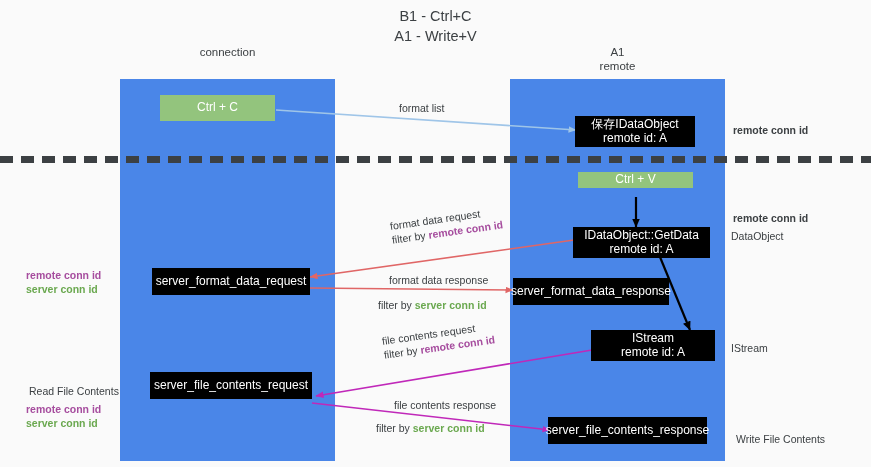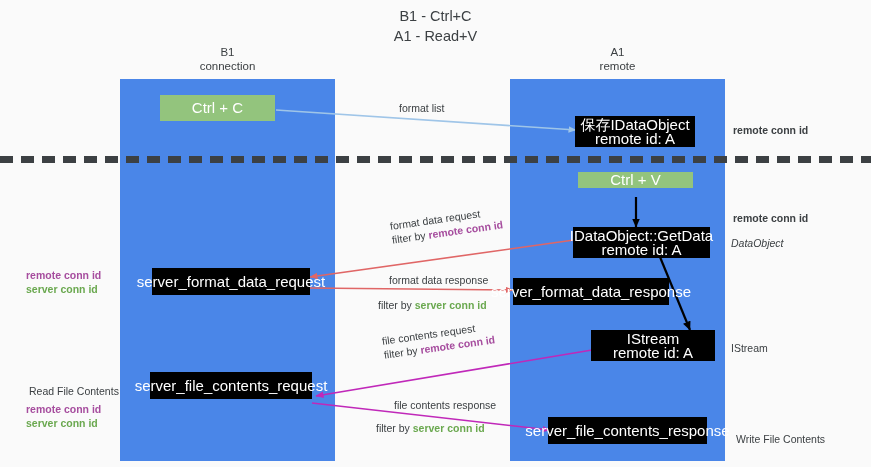--- a/index.html
+++ b/index.html
@@ -27,21 +27,21 @@
 
   
   .lane{background:#4a86e8;}
 
   
   .node{
     box-sizing:border-box;
     display:flex;align-items:center;justify-content:center;
     text-align:center;
     color:#ffffff;
-    font-size:15px;line-height:13.5px;
+    font-size:12px;line-height:13.5px;
     padding:2px 4px;
     z-index:6;
   }
   .node.green{background:#93c47d;}
   .node.orange{background:#000000;}
   .node .l2{display:block;}
 
   
   .elabel{
     font-size:10.5px;line-height:14px;color:#3c4043;
@@ -66,28 +66,27 @@
   svg.edges{position:absolute;left:0;top:0;width:871px;height:467px;z-index:5;
             pointer-events:none;}
 </style>
 </head>
 <body>
 
 <div id="stage">
 
   <div class="abs title">
     <div>B1 - Ctrl+C</div>
-    <div>A1 - Read+V</div>
+    <div>A1 - Write+V</div>
   </div>
 
   <div class="abs lane" style="left:120px;top:79px;width:215px;height:382px;"></div>
   <div class="abs lane" style="left:510px;top:79px;width:215px;height:382px;"></div>
 
   <div class="abs colhead" style="left:120px;top:45px;width:215px;">
-    <div>B1</div>
     <div>connection</div>
   </div>
   <div class="abs colhead" style="left:510px;top:45px;width:215px;">
     <div>A1</div>
     <div>remote</div>
   </div>
 
   <svg class="edges" viewBox="0 0 871 467">
     <defs>
       <marker id="ah-blue" markerWidth="9" markerHeight="9" refX="7.5" refY="3.2" orient="auto" markerUnits="userSpaceOnUse">
@@ -193,21 +192,21 @@
   </div>
 
   <div class="abs side purple" style="left:733px;top:123px;">
     <span>remote conn id</span>
   </div>
 
   <div class="abs side purple" style="left:733px;top:211px;">
     <span>remote conn id</span>
   </div>
 
-  <div class="abs side" style="left:731px;top:236px;font-style:italic;">
+  <div class="abs side" style="left:731px;top:229px;">
     <span>DataObject</span>
   </div>
 
   <div class="abs side" style="left:731px;top:341px;">
     <span>IStream</span>
   </div>
 
   <div class="abs side" style="left:736px;top:432px;">
     <span>Write File Contents</span>
   </div>

